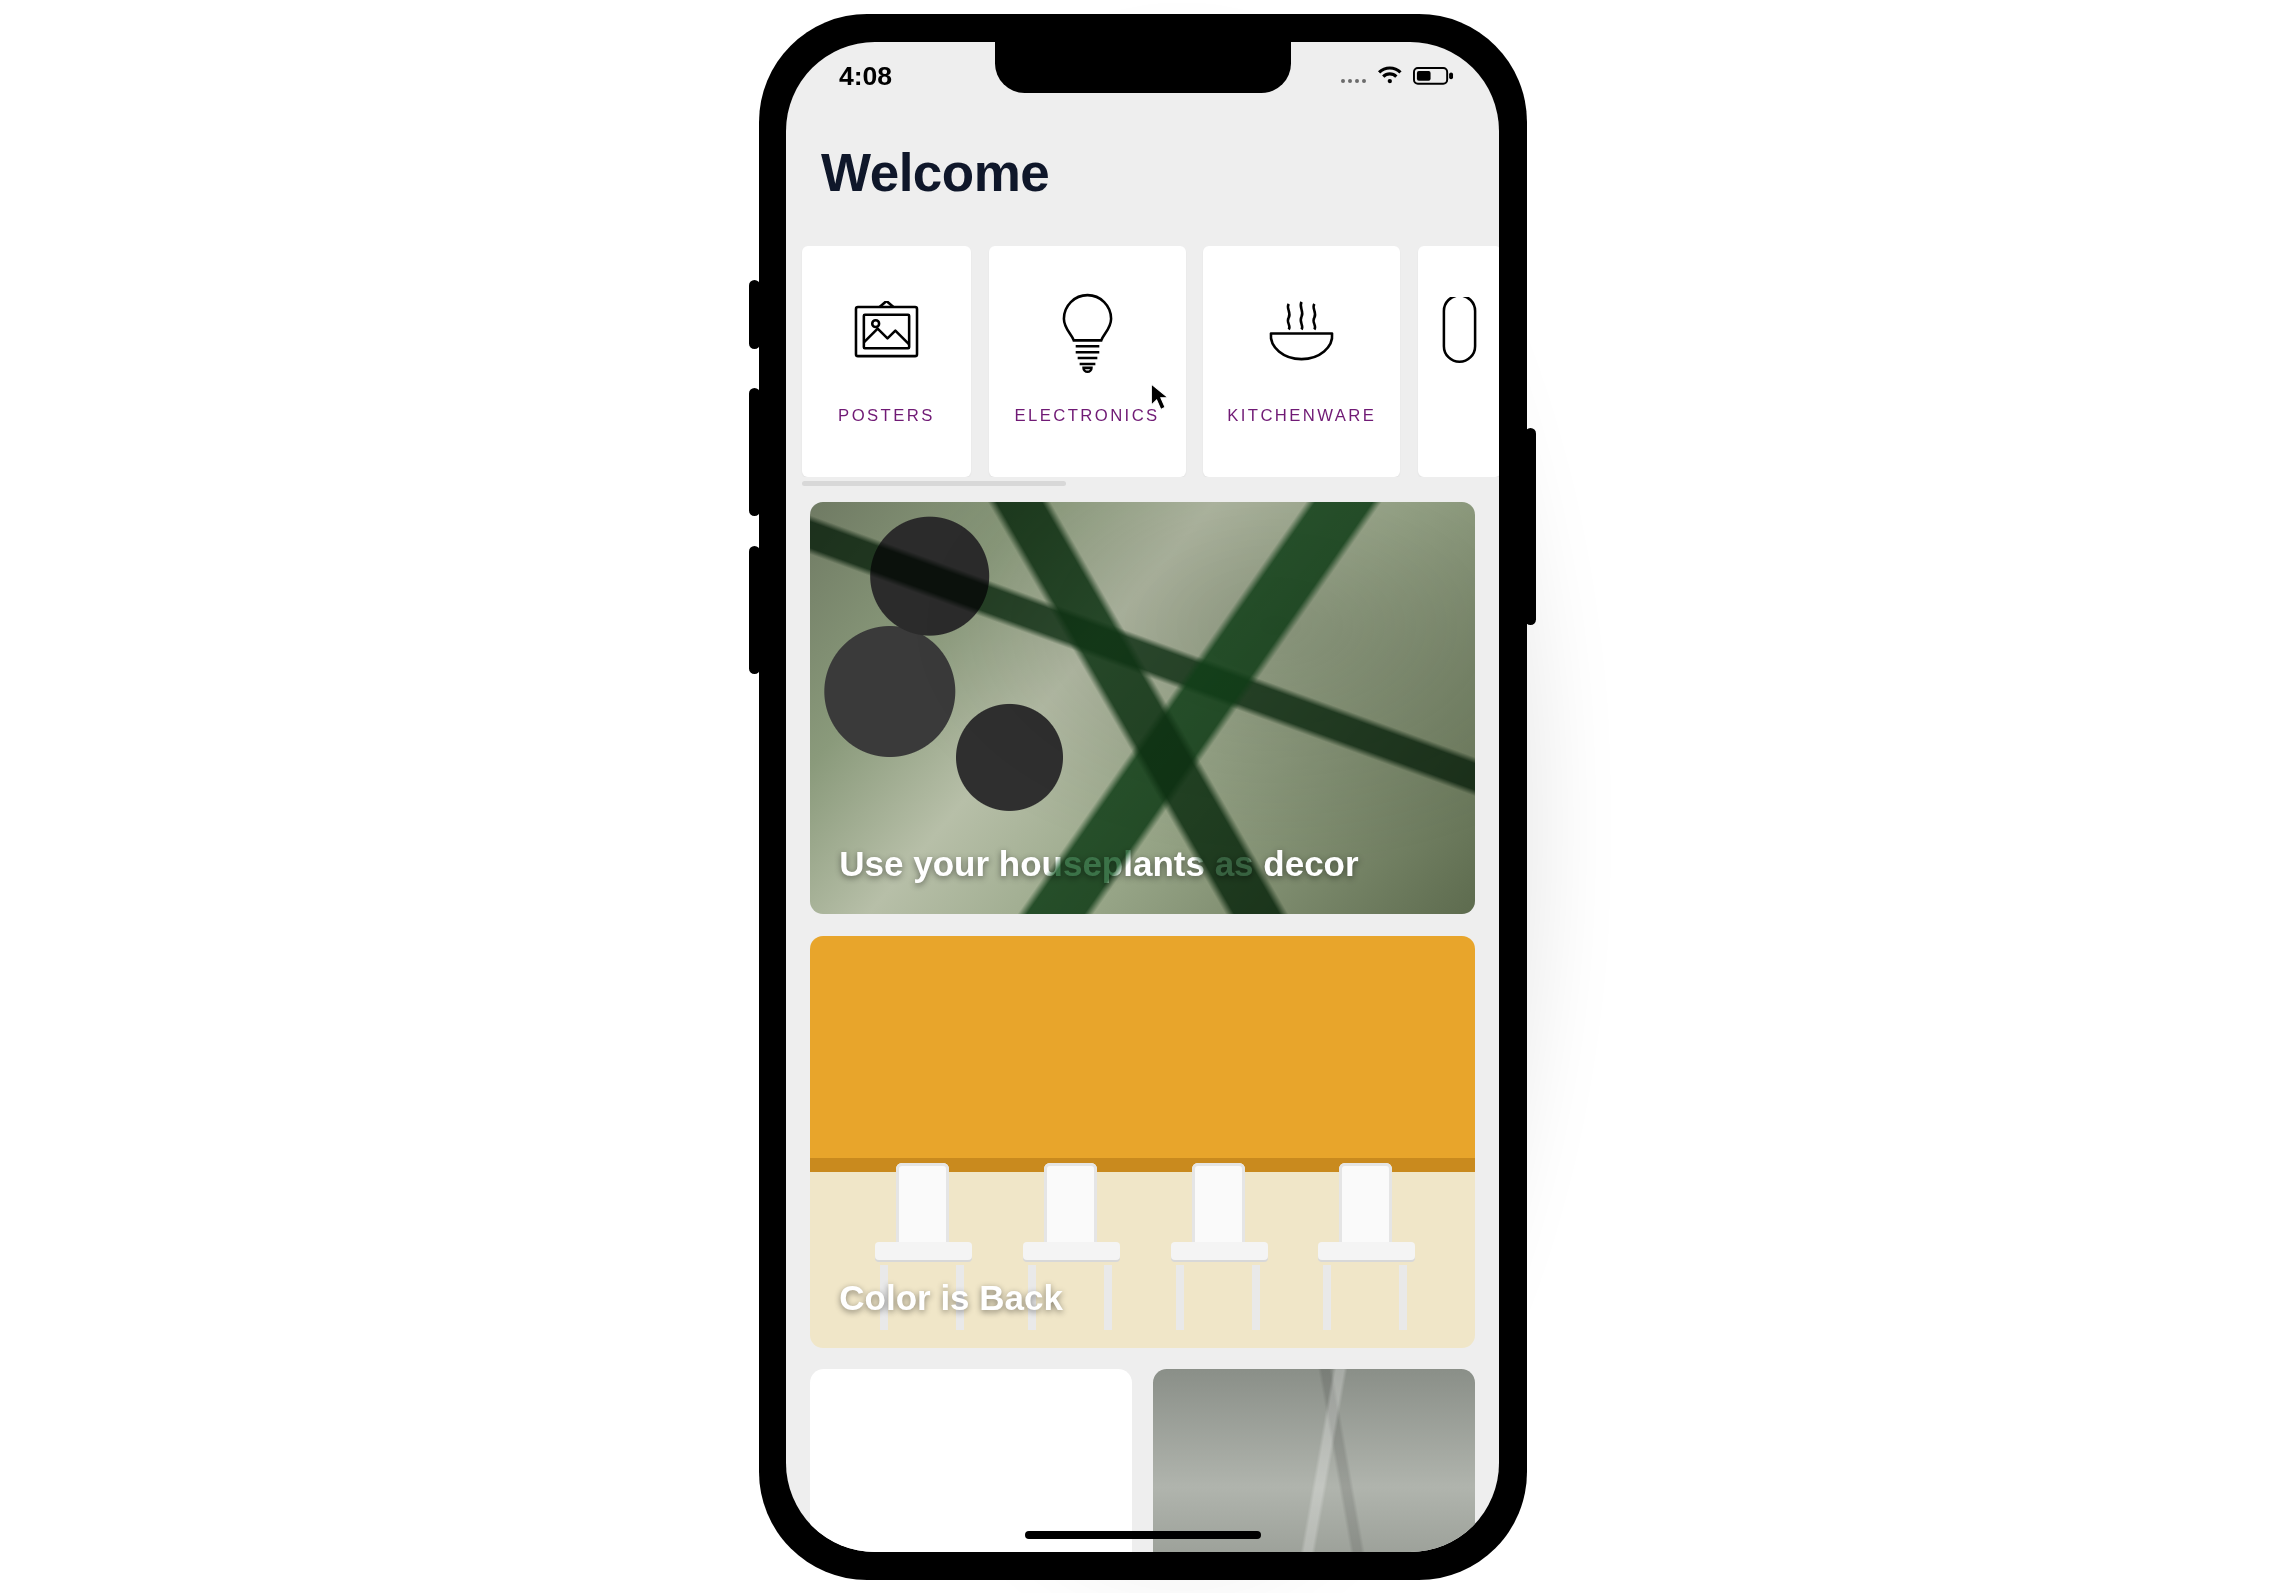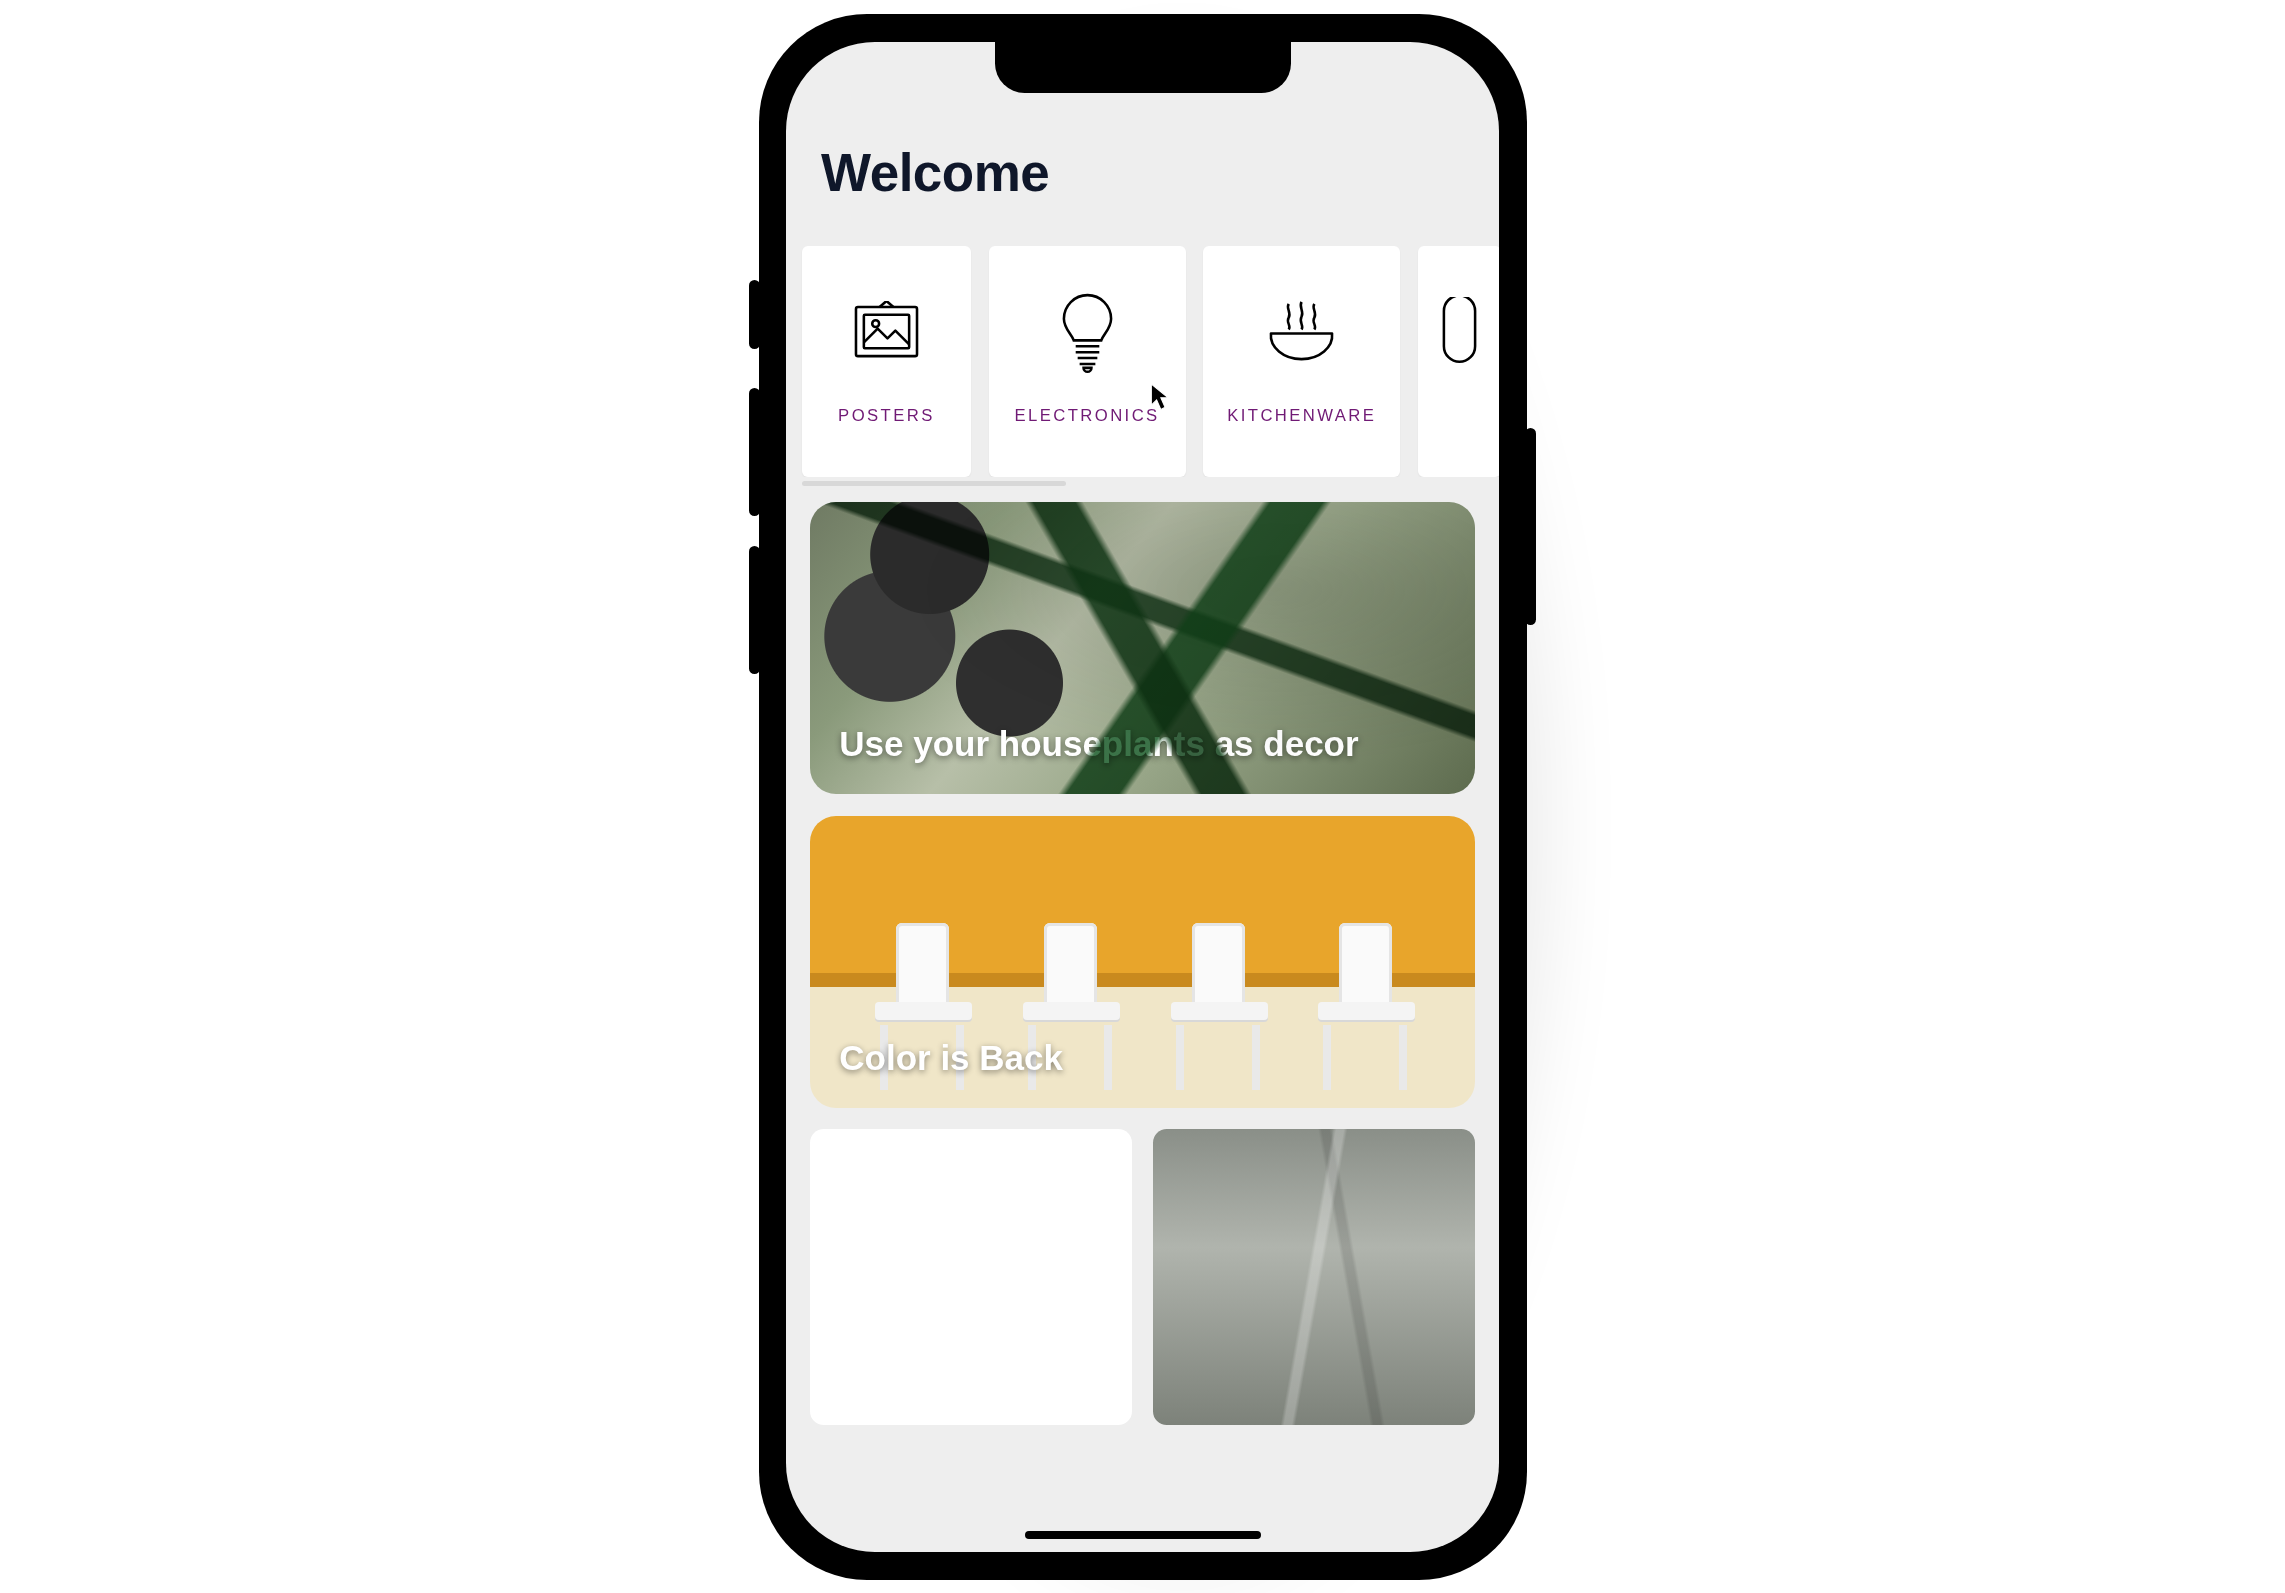--- a/index.html
+++ b/index.html
@@ -154,22 +154,22 @@
 
   .feed {
     padding: 15.8px 23.6px 0;
     display: flex;
     flex-direction: column;
     gap: 21.7px;
   }
   .feature-card {
     position: relative;
     width: 100%;
-    height: 292px;
-    border-radius: 26px;
+    height: 412px;
+    border-radius: 13px;
     overflow: hidden;
     background: #777;
     padding-left: 16px;
   }
   .feature-card .overlay-title {
     position: absolute;
     left: 29.6px;
     bottom: 29.6px;
     right: 29.6px;
     color: #fff;
@@ -260,20 +260,45 @@
     <div class="side-btn side-left-1"></div>
     <div class="side-btn side-left-2"></div>
     <div class="side-btn side-left-3"></div>
     <div class="side-btn side-right"></div>
 
     <div class="phone-inner">
       <div class="screen">
 
         <div class="notch"></div>
 
+        <div class="status-bar">
+          <div class="status-left">4:08</div>
+          <div class="status-right">
+            <span class="dots">
+              <span></span>
+                <span></span>
+                <span></span>
+                <span></span>
+            </span>
+            <span class="wifi-icon">
+              <svg width="27.6" height="19.7" viewBox="0 0 28 20">
+                <path d="M14 17.5a2.2 2.2 0 1 0 0-4.4 2.2 2.2 0 0 0 0 4.4Z" fill="#000"></path>
+                <path d="M6.2 9.6a11 11 0 0 1 15.6 0l-2.3 2.3a7.7 7.7 0 0 0-11 0L6.2 9.6Z" fill="#000"></path>
+                <path d="M2 5.4a17 17 0 0 1 24 0l-2.3 2.3a13.7 13.7 0 0 0-19.4 0L2 5.4Z" fill="#000"></path>
+              </svg>
+            </span>
+            <span class="battery-icon">
+              <svg width="41" height="19.7" viewBox="0 0 42 20">
+                <rect x="1" y="2" width="34" height="16" rx="4" fill="none" stroke="#000" stroke-width="2"></rect>
+                <rect x="37" y="6.5" width="4" height="7" rx="2" fill="#000"></rect>
+                <rect x="4" y="5" width="14" height="10" rx="2" fill="#000"></rect>
+              </svg>
+            </span>
+          </div>
+        </div>
 
         <div class="header">
           <h1>Welcome</h1>
         </div>
 
         <div class="content">
 
           <div class="cat-scroll">
 
             <div class="cat-card">

